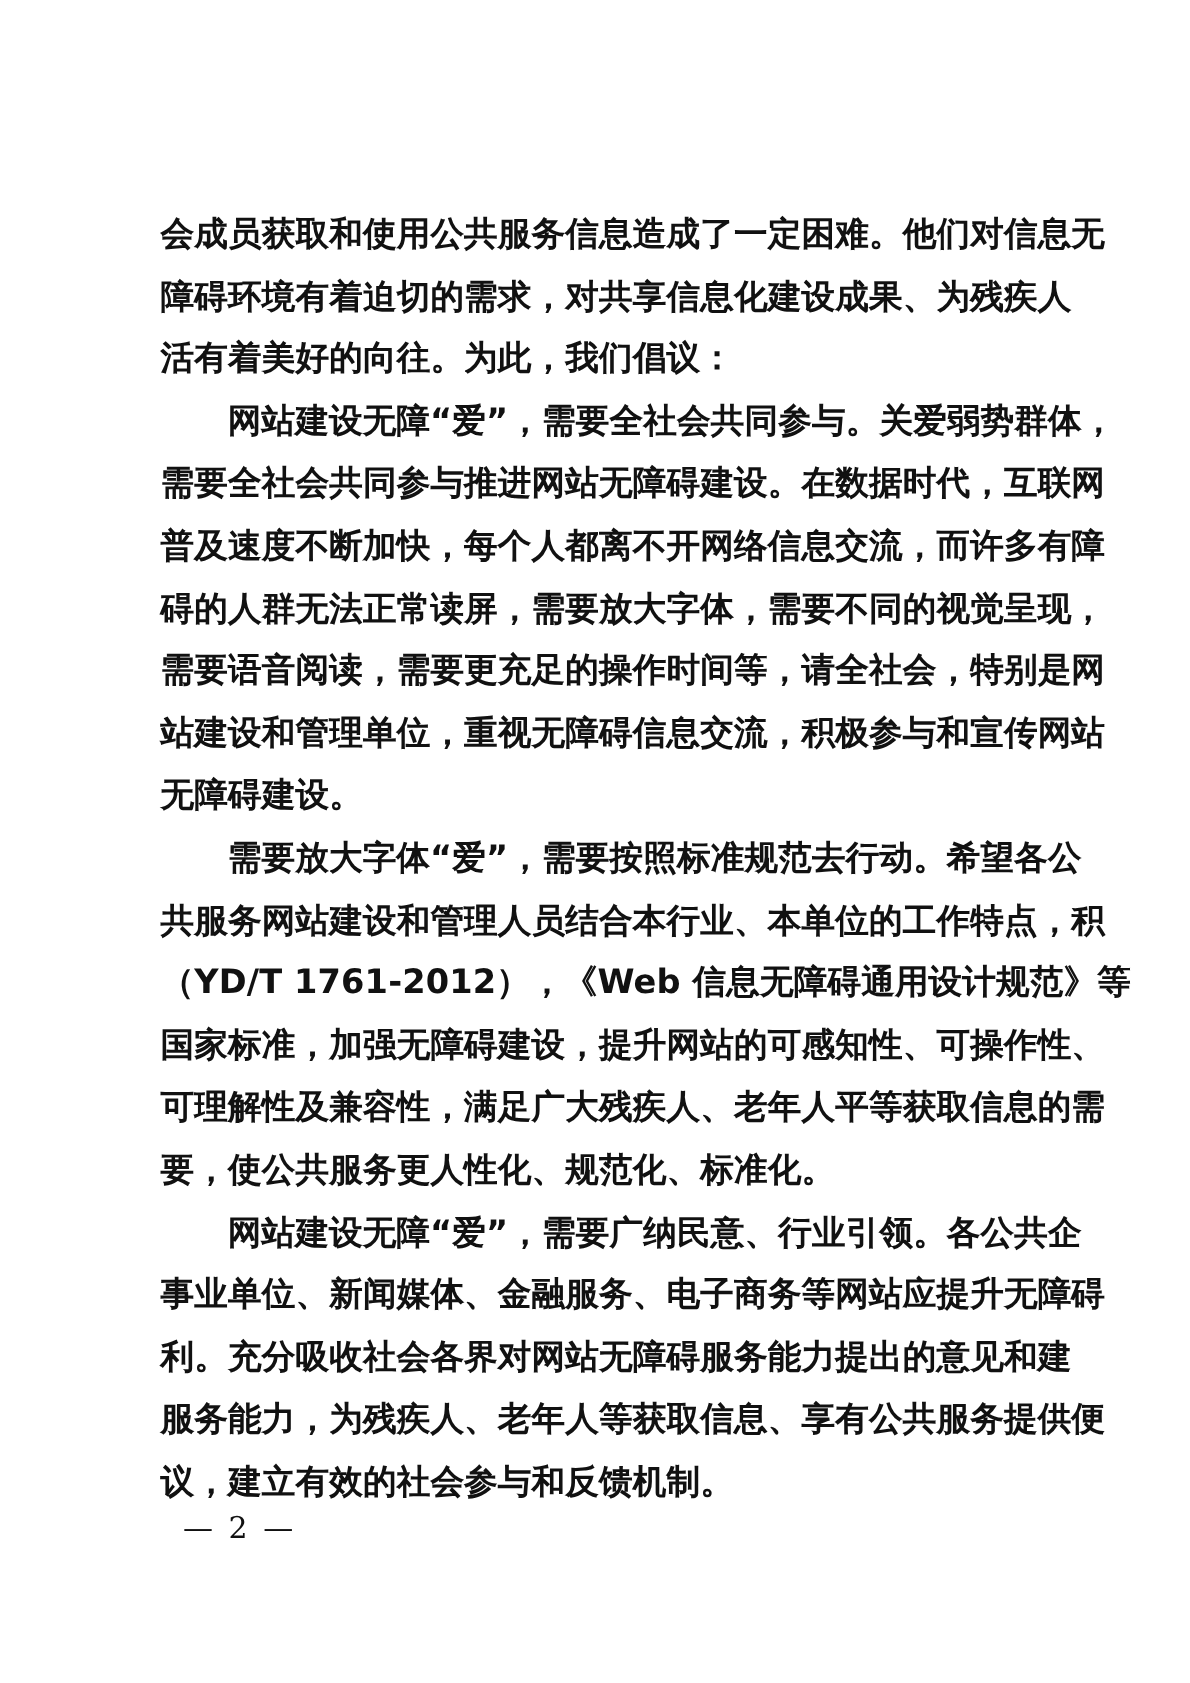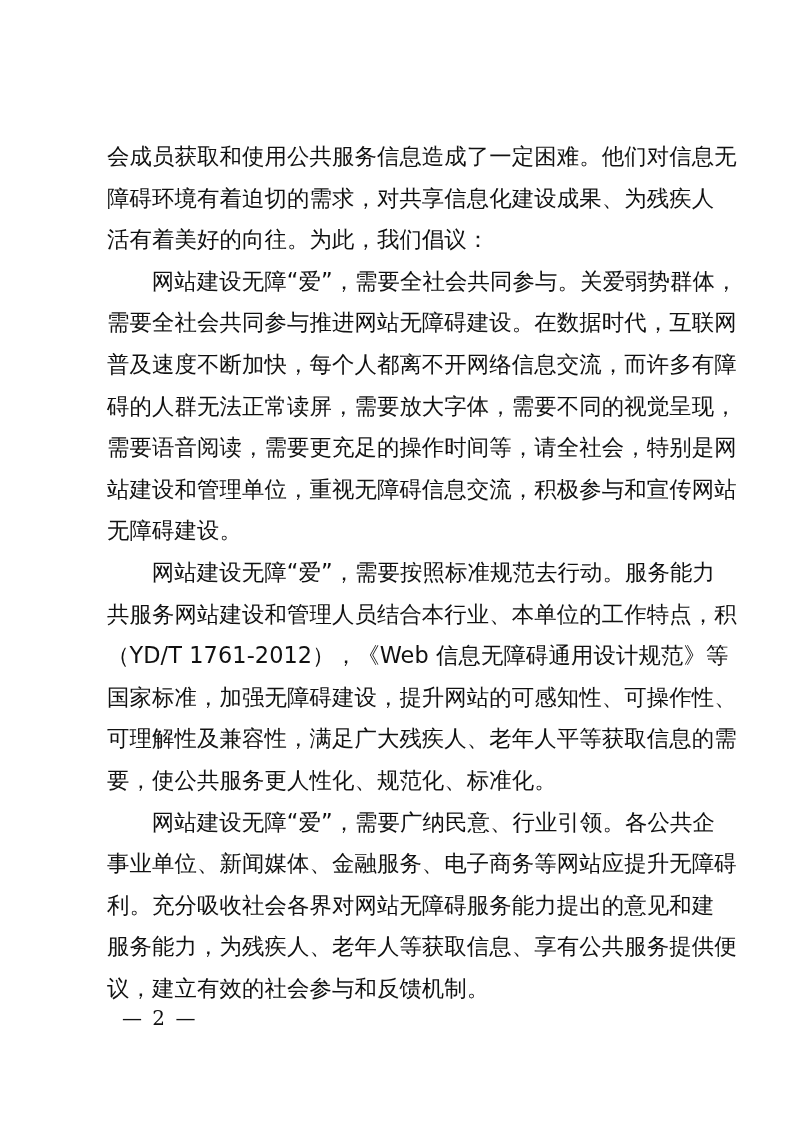--- a/index.html
+++ b/index.html
@@ -21,20 +21,21 @@
       top: 0;
       width: 793px;
       height: 1122px;
       background: #ffffff;
     }
     .content {
       position: absolute;
       left: 107px;
       top: 136px;
       width: 590px;
+      font-weight: bold;
     }
     .para {
       margin: 0;
       font-size: 22.4px;
       line-height: 41.6px;
       letter-spacing: 0.1px;
       text-align: justify;
       text-align-last: left;
       word-break: break-all;
     }
@@ -75,21 +76,21 @@
       <span class="line" style="padding-left:2em;">网站建设无障“爱”，需要全社会共同参与。关爱弱势群体，</span>
       <span class="line">需要全社会共同参与推进网站无障碍建设。在数据时代，互联网</span>
       <span class="line">普及速度不断加快，每个人都离不开网络信息交流，而许多有障</span>
       <span class="line">碍的人群无法正常读屏，需要放大字体，需要不同的视觉呈现，</span>
       <span class="line">需要语音阅读，需要更充足的操作时间等，请全社会，特别是网</span>
       <span class="line">站建设和管理单位，重视无障碍信息交流，积极参与和宣传网站</span>
       <span class="line last">无障碍建设。</span>
     </p>
 
     <p class="para">
-      <span class="line" style="padding-left:2em;">网站建设无障“爱”，需要按照标准规范去行动。服务能力</span>
+      <span class="line" style="padding-left:2em;">需要放大字体“爱”，需要按照标准规范去行动。希望各公</span>
       <span class="line">共服务网站建设和管理人员结合本行业、本单位的工作特点，积</span>
       <span class="line">（YD/T 1761-2012），《Web 信息无障碍通用设计规范》等</span>
       <span class="line">国家标准，加强无障碍建设，提升网站的可感知性、可操作性、</span>
       <span class="line">可理解性及兼容性，满足广大残疾人、老年人平等获取信息的需</span>
       <span class="line last">要，使公共服务更人性化、规范化、标准化。</span>
     </p>
 
     <p class="para">
       <span class="line" style="padding-left:2em;">网站建设无障“爱”，需要广纳民意、行业引领。各公共企</span>
       <span class="line">事业单位、新闻媒体、金融服务、电子商务等网站应提升无障碍</span>

